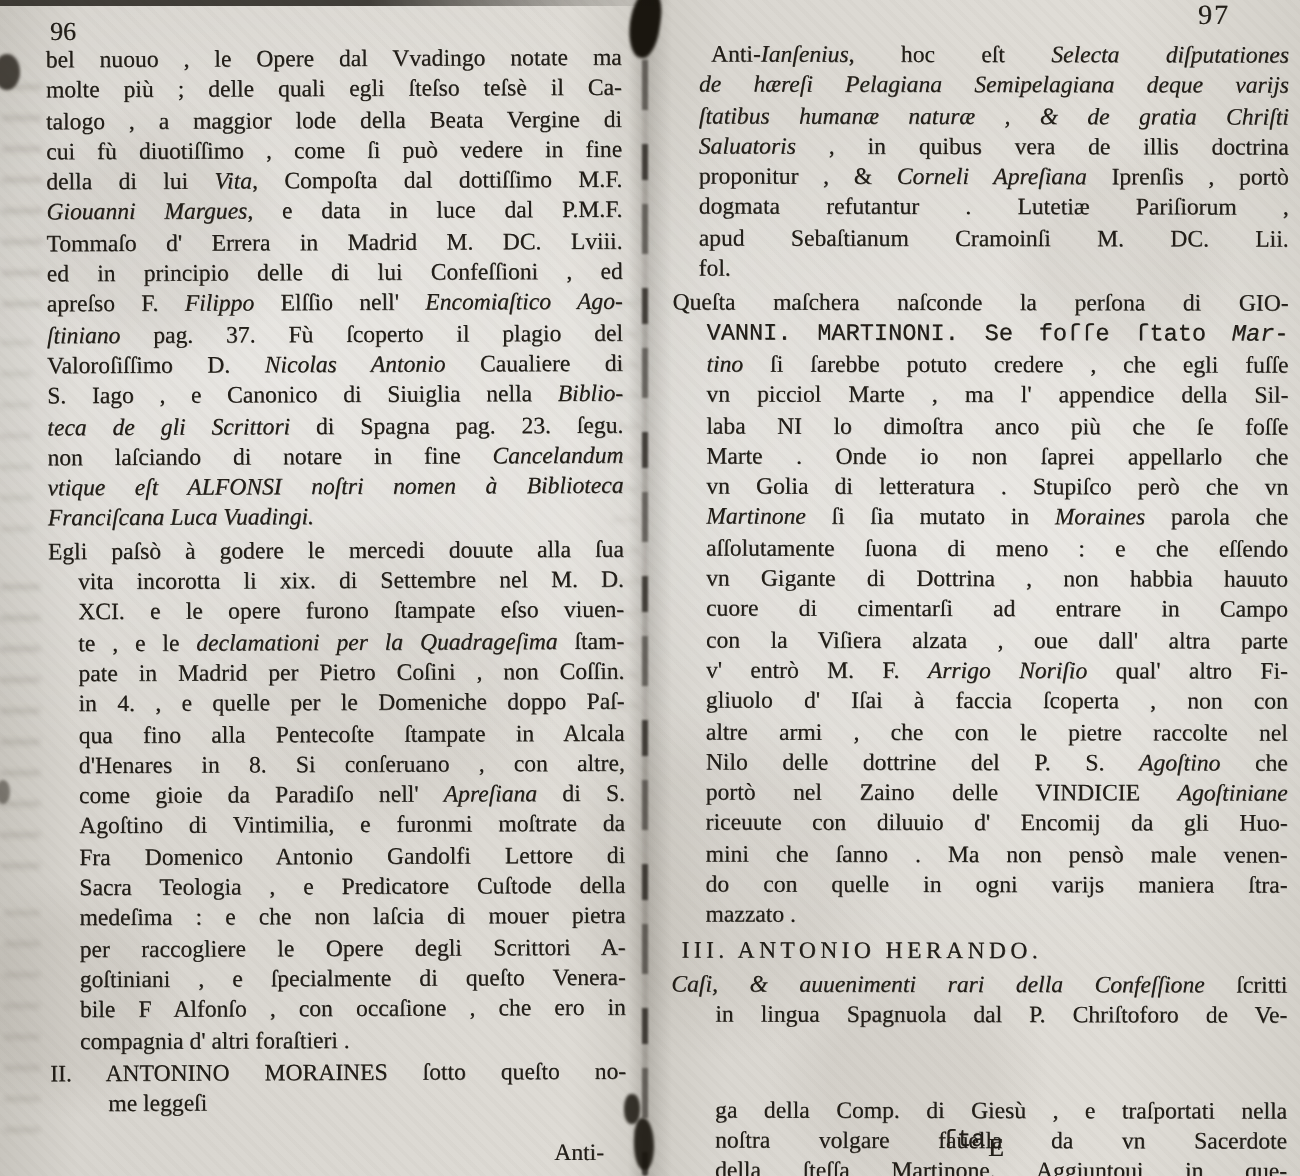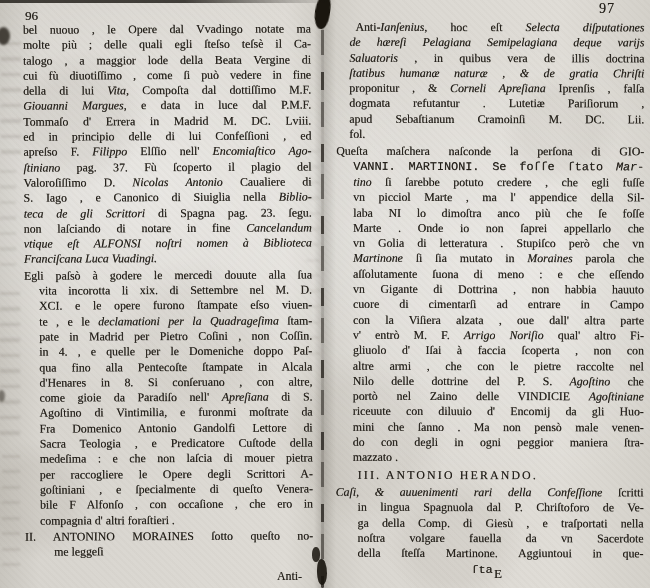--- a/index.html
+++ b/index.html
@@ -135,23 +135,23 @@
       </div>
       <div style="margin-top: 1px;">
         <div class="line" style="padding-left: 0px;"><span class="seg-r">II. ANTONINO MORAINES ſotto queſto no-</span></div>
         <div class="line nj" style="padding-left: 29px;"><span class="seg-r">me leggeſi</span></div>
       </div>
     </div>
   <div class="page-text right-text">
       <div>
         <div class="line" style="padding-left: 19px;"><span class="seg-r">Anti-</span><span class="seg-i">Ianſenius</span><span class="seg-r">, hoc eſt </span><span class="seg-i">Selecta diſputationes</span></div>
         <div class="line" style="padding-left: 13px;"><span class="seg-i">de hæreſi Pelagiana Semipelagiana deque varijs</span></div>
+        <div class="line" style="padding-left: 13px;"><span class="seg-i">ſtatibus humanæ naturæ , &amp; de gratia Chriſti</span></div>
         <div class="line" style="padding-left: 13px;"><span class="seg-i">Saluatoris</span><span class="seg-r"> , in quibus vera de illis doctrina</span></div>
-        <div class="line" style="padding-left: 13px;"><span class="seg-i">ſtatibus humanæ naturæ , &amp; de gratia Chriſti</span></div>
-        <div class="line" style="padding-left: 13px;"><span class="seg-r">proponitur , &amp; </span><span class="seg-i">Corneli Apreſiana</span><span class="seg-r"> Iprenſis , falſa</span></div>
+        <div class="line" style="padding-left: 13px;"><span class="seg-r">proponitur , &amp; </span><span class="seg-i">Corneli Apreſiana</span><span class="seg-r"> Iprenſis , portò</span></div>
         <div class="line" style="padding-left: 13px;"><span class="seg-r">dogmata refutantur . Lutetiæ Pariſiorum ,</span></div>
         <div class="line" style="padding-left: 13px;"><span class="seg-r">apud Sebaſtianum Cramoinſi M. DC. Lii.</span></div>
         <div class="line nj" style="padding-left: 13px;"><span class="seg-r">fol.</span></div>
       </div>
       <div style="margin-top: 2px;">
         <div class="line" style="padding-left: 0px;"><span class="seg-r">Queſta maſchera naſconde la perſona di GIO-</span></div>
         <div class="line" style="padding-left: 17px; font-family: Liberation Mono, monospace;"><span class="seg-r">VANNI. MARTINONI. Se foſſe ſtato </span><span class="seg-i">Mar-</span></div>
         <div class="line" style="padding-left: 17px;"><span class="seg-i">tino</span><span class="seg-r"> ſi ſarebbe potuto credere , che egli fuſſe</span></div>
         <div class="line" style="padding-left: 17px;"><span class="seg-r">vn picciol Marte , ma l' appendice della Sil-</span></div>
         <div class="line" style="padding-left: 17px;"><span class="seg-r">laba NI lo dimoſtra anco più che ſe foſſe</span></div>
@@ -162,30 +162,30 @@
         <div class="line" style="padding-left: 17px;"><span class="seg-r">vn Gigante di Dottrina , non habbia hauuto</span></div>
         <div class="line" style="padding-left: 17px;"><span class="seg-r">cuore di cimentarſi ad entrare in Campo</span></div>
         <div class="line" style="padding-left: 17px;"><span class="seg-r">con la Viſiera alzata , oue dall' altra parte</span></div>
         <div class="line" style="padding-left: 17px;"><span class="seg-r">v' entrò M. F. </span><span class="seg-i">Arrigo Noriſio</span><span class="seg-r"> qual' altro Fi-</span></div>
         <div class="line" style="padding-left: 17px;"><span class="seg-r">gliuolo d' Iſai à faccia ſcoperta , non con</span></div>
         <div class="line" style="padding-left: 17px;"><span class="seg-r">altre armi , che con le pietre raccolte nel</span></div>
         <div class="line" style="padding-left: 17px;"><span class="seg-r">Nilo delle dottrine del P. S. </span><span class="seg-i">Agoſtino</span><span class="seg-r"> che</span></div>
         <div class="line" style="padding-left: 17px;"><span class="seg-r">portò nel Zaino delle VINDICIE </span><span class="seg-i">Agoſtiniane</span></div>
         <div class="line" style="padding-left: 17px;"><span class="seg-r">riceuute con diluuio d' Encomij da gli Huo-</span></div>
         <div class="line" style="padding-left: 17px;"><span class="seg-r">mini che ſanno . Ma non pensò male venen-</span></div>
-        <div class="line" style="padding-left: 17px;"><span class="seg-r">do con degli in ogni peggior maniera ſtra-</span></div>
+        <div class="line" style="padding-left: 17px;"><span class="seg-r">do con quelle in ogni varijs maniera ſtra-</span></div>
         <div class="line nj" style="padding-left: 17px;"><span class="seg-r">mazzato .</span></div>
       </div>
-      <div style="margin-top: 2px; margin-left: 17px;">
+      <div style="margin-top: 2px;">
         <div class="line nj" style="padding-left: 5px;"><span class="seg-c">III. ANTONIO HERANDO.</span></div>
       </div>
       <div style="margin-top: 2px;">
         <div class="line" style="padding-left: 0px;"><span class="seg-i">Caſi, &amp; auuenimenti rari della Confeſſione</span><span class="seg-r"> ſcritti</span></div>
         <div class="line" style="padding-left: 22px;"><span class="seg-r">in lingua Spagnuola dal P. Chriſtoforo de Ve-</span></div>
-        <div class="line" style="padding-left: 22px;"><span class="seg-r">ga della Comp. di Giesù , e traſportati nella</span></div>
+        <div class="line" style="padding-left: 22px; margin-top: 32px;"><span class="seg-r">ga della Comp. di Giesù , e traſportati nella</span></div>
         <div class="line" style="padding-left: 22px;"><span class="seg-r">noſtra volgare fauella da vn Sacerdote</span></div>
         <div class="line" style="padding-left: 22px;"><span class="seg-r">della ſteſſa Martinone. Aggiuntoui in que-</span></div>
       </div>
     </div>
 
   <div class="catchword catchword-left">Anti-</div>
   <div class="signature">E</div>
   <div class="catchword catchword-right">ſta</div>
 
 </div>

